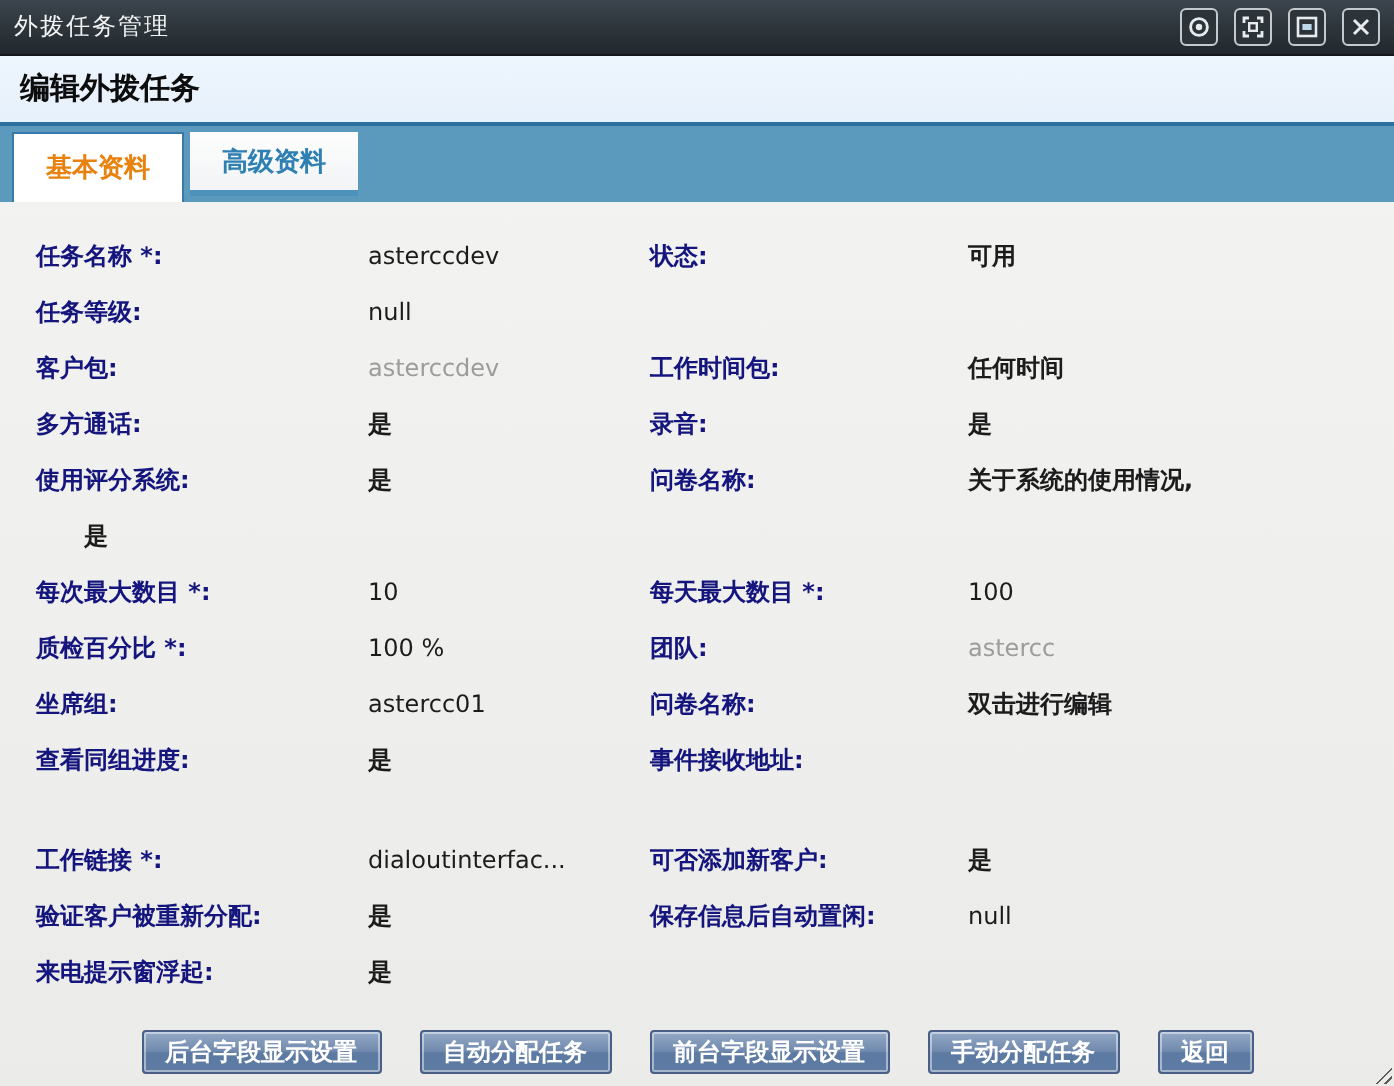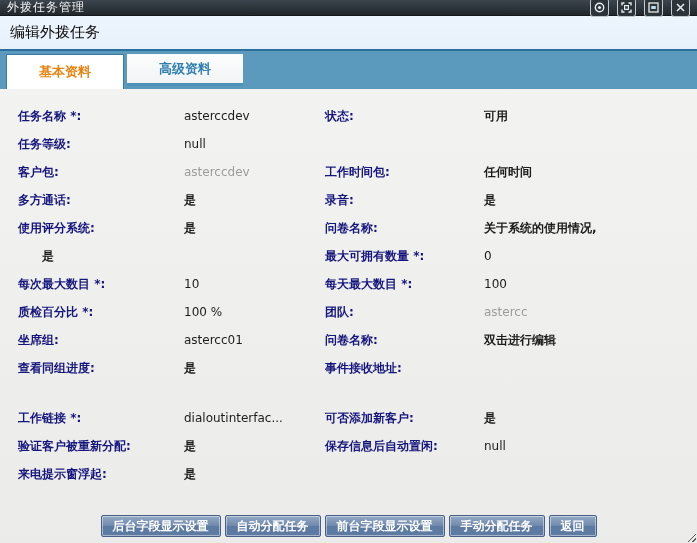--- a/index.html
+++ b/index.html
@@ -11,44 +11,44 @@
     --btn-top:#93aac6; --btn-bottom:#5e7ba2; --btn-border:#4a5f88;
   }
   html,body{margin:0;padding:0;background:#fff;}
   .window{
     position:relative; width:697px; height:543px; overflow:hidden;
     font-family:"DejaVu Sans","Liberation Sans",sans-serif; font-size:12px;
     background:linear-gradient(var(--content-top),var(--content-bottom));
   }
   
   .titlebar{
-    height:16px; background:linear-gradient(var(--titlebar-top),var(--titlebar-bottom));
+    height:28px; background:linear-gradient(var(--titlebar-top),var(--titlebar-bottom));
     display:flex; align-items:center; padding:0 7px; box-sizing:border-box;
     border-bottom:1px solid #14181b;
   }
   .titlebar .title{flex:1; color:#f2f4f5; font-size:12px; letter-spacing:1px;}
   .wbtns{display:flex; gap:8px;}
   .wbtn{
     width:19px; height:19px; box-sizing:border-box; border:1px solid #c3c9cd; border-radius:3px;
     background:#2c343a; display:flex; align-items:center; justify-content:center; cursor:pointer; padding:0;
   }
   .wbtn svg{display:block;}
   
   .header{
     height:33px; background:linear-gradient(#edf5fd,var(--header-bg));
     display:flex; align-items:center; padding-left:10px;
   }
-  .header h1{margin:0; font-size:15px; font-weight:normal; color:#0d0d0d;}
+  .header h1{margin:0; font-size:15px; font-weight:bold; color:#0d0d0d;}
   
   .tabstrip{
     height:38px; background:var(--tab-strip); border-top:2px solid var(--tab-strip-top);
     display:flex; align-items:flex-end; padding-left:6px; box-sizing:content-box;
   }
   .tab{
-    font-size:13px; font-weight:bold; padding:0 32px; margin-right:3px;
+    font-size:13px; font-weight:bold; padding:0 16px; margin-right:3px;
     display:flex; align-items:center; cursor:pointer;text-align:right;
   }
   .tab.active{
     height:35px; background:#ffffff; color:var(--tab-active-text);
     border:1px solid #3a7aa8; border-bottom:none; box-sizing:border-box;
   }
   .tab.inactive{
     height:29px; background:linear-gradient(#fdfdfd,#f2f4f5); color:var(--tab-inactive-text);
     border-bottom:3px solid var(--tab-underline); margin-bottom:3px; box-sizing:content-box;margin-top:40px;
   }
@@ -64,21 +64,21 @@
   .cell.right .lab{width:135px;}
   .val{color:var(--value);margin-left:24px;}
   .val.muted{color:var(--muted);}
   .val.strong{font-weight:bold;}
   .cell.stacked{display:block;}
   .cell.stacked .lab{width:auto; display:block;}
   .cell.stacked .val{display:block; margin-top:3px; color:var(--url); font-weight:bold;}
   
   .btnbar{
     position:absolute; left:0; right:0; bottom:6px;
-    display:flex; justify-content:center; gap:4px;
+    display:flex; justify-content:center; gap:19px;
   }
   .btn{
     background:linear-gradient(var(--btn-top) 0%, #7189ad 48%, #5c7aa2 52%, var(--btn-bottom) 100%);
     border:1px solid var(--btn-border); border-radius:2px;
     box-shadow:inset 0 0 0 1px rgba(255,255,255,.45);
     color:#fff; font-weight:bold; font-size:12px; height:22px; padding:0 11px; cursor:pointer;
     font-family:inherit;
   }
   .grip{
     position:absolute; right:1px; bottom:1px; width:10px; height:10px; cursor:nwse-resize;
@@ -184,24 +184,20 @@
       </div>
       <div class="cell right">
         <span class="lab">问卷名称:</span>
         <span class="val strong">关于系统的使用情况,</span>
       </div>
     </div>
       <div class="row">
       <div class="cell left">
         <span class="val strong">是</span>
       </div>
-      <div class="cell right">
-        <span class="lab">最大可拥有数量 *:</span>
-        <span class="val">0</span>
-      </div>
     </div>
       <div class="row">
       <div class="cell left">
         <span class="lab">每次最大数目 *:</span>
         <span class="val">10</span>
       </div>
       <div class="cell right">
         <span class="lab">每天最大数目 *:</span>
         <span class="val">100</span>
       </div>

